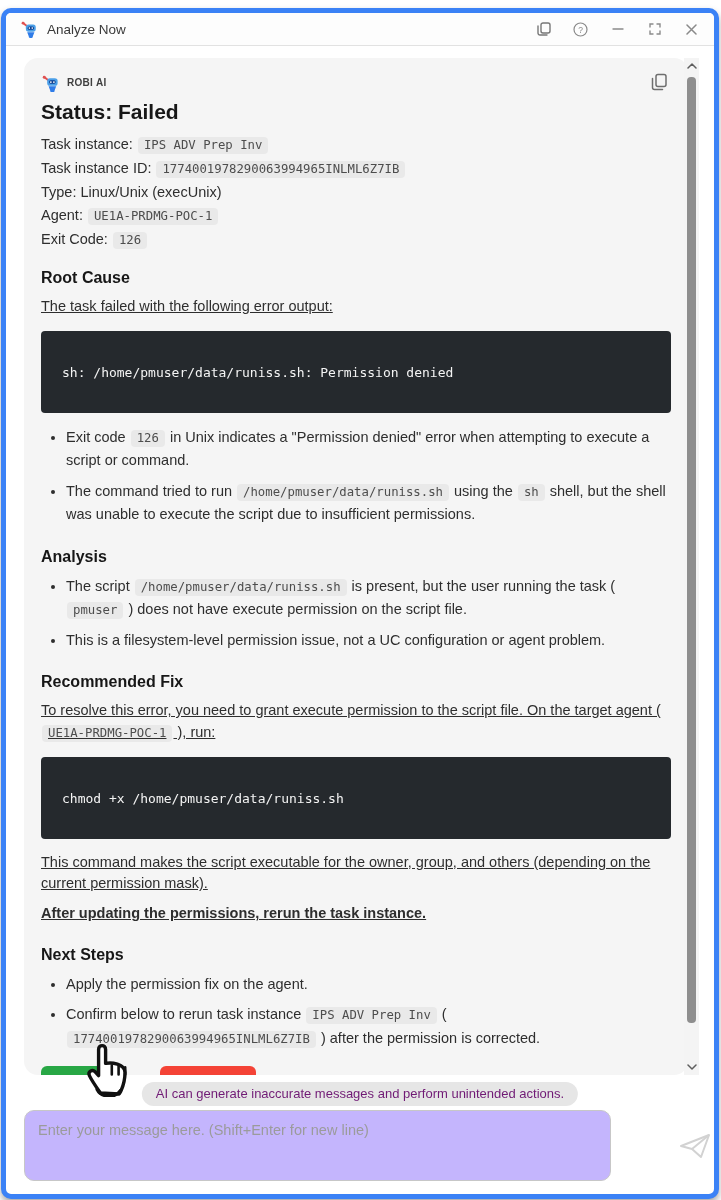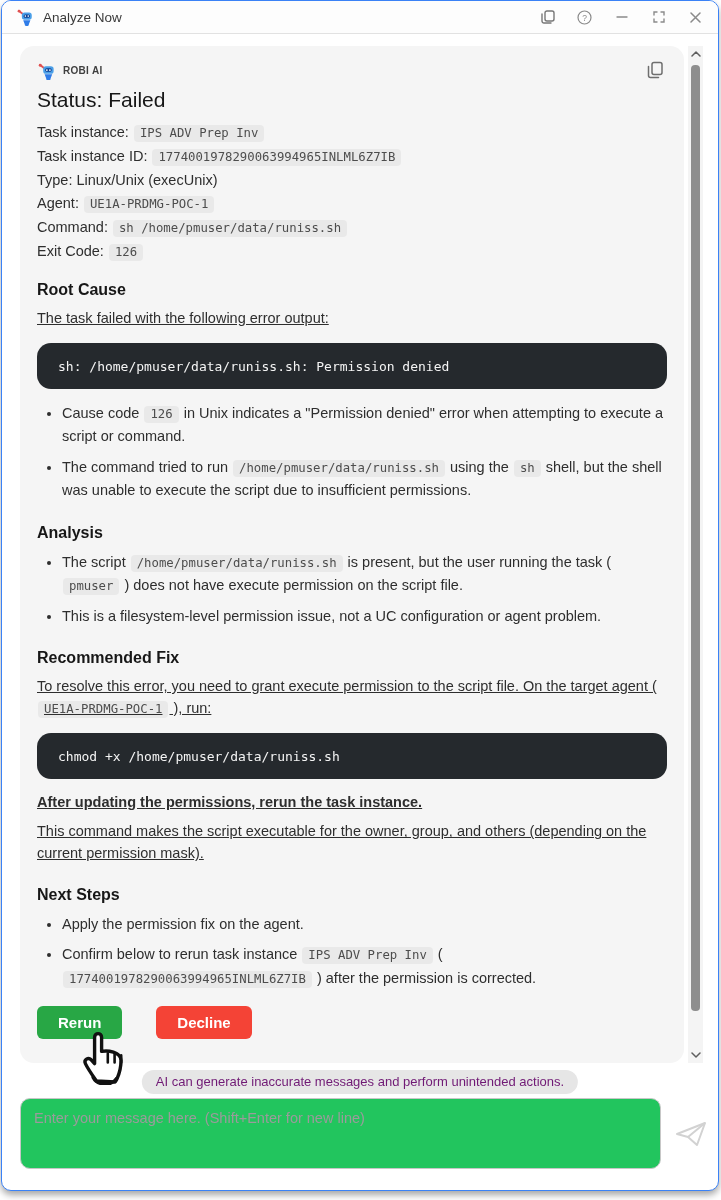--- a/index.html
+++ b/index.html
@@ -4,22 +4,22 @@
 <style>
   * { box-sizing: border-box; }
   html,body { margin:0; padding:0; }
   body {
     width:721px; height:1200px; position:relative;
     background:#ffffff;
     font-family:"Liberation Sans", sans-serif;
     -webkit-font-smoothing:antialiased;
   }
   .window {
-    position:absolute; left:1px; top:0; width:718px; height:1191px;
-    background:#ffffff; border:1px solid #3b82f6; border-radius:10px;
+    position:absolute; left:1px; top:8px; width:718px; height:1191px;
+    background:#ffffff; border:5px solid #3b82f6; border-radius:10px;
     box-shadow:0 4px 7px rgba(0,0,0,0.35);
     overflow:hidden;
   }
   
   .titlebar {
     height:33px; display:flex; align-items:center;
     padding:0 14px; border-bottom:1px solid #e2e2e2; background:#fdfdfd;
   }
   .titlebar .app-icon { width:18px; height:18px; margin-right:9px; flex:none; }
   .titlebar .title { font-size:13.5px; color:#3a3a3a; flex:1; }
@@ -30,32 +30,32 @@
   .card {
     position:absolute; left:18px; top:45px; width:664px; height:1017px;
     background:#f5f5f5; border-radius:14px; padding:12px 17px 0 17px;
     overflow:hidden;
   }
   .card-header { display:flex; align-items:center; margin:2px 0 6px 0; }
   .bot-logo { width:19px; height:19px; margin-right:7px; flex:none; }
   .bot-name { font-size:10px; font-weight:700; color:#3f3f3f; letter-spacing:.3px; flex:1; }
   .copy-msg { width:20px; height:20px; cursor:pointer; margin-right:2px; }
   
-  .h1 { font-size:21px; font-weight:400; color:#171717; margin:8px 0 12px; }
+  .h1 { font-size:21px; font-weight:700; color:#171717; margin:8px 0 12px; }
   .h2 { font-size:16px; font-weight:700; color:#171717; margin:21px 0 9px; }
   .kv { font-size:14.5px; color:#2e2e2e; margin:0 0 7px; line-height:16px; }
   .p  { font-size:14.5px; color:#2e2e2e; margin:8px 0; line-height:1.5;text-decoration:underline; }
   .b  { font-weight:700; }
   .chip {
     background:#e9e9e9; border-radius:4px; padding:1px 6px 2px;
     font-family:"DejaVu Sans Mono", monospace; font-size:12.3px; color:#4d4d4d;
     margin:16px 1px; white-space:nowrap;
   }
   .codeblock {
-    background:#25292d; border-radius:14px; padding:14px 21px; margin:13px 0;
+    background:#25292d; border-radius:4px; padding:32px 21px; margin:13px 0;
   }
   .codeblock code { color:#f4f4f4; font-family:"DejaVu Sans Mono", monospace; font-size:13px; }
   ul.list { margin:8px 0 10px; padding-left:25px; }
   ul.list li { font-size:14.5px; color:#2e2e2e; line-height:1.62; margin:0 0 7px; }
   .actions { display:flex; gap:14px; margin-top:16px; }
   .btn {
     border:none; border-radius:6px; color:#ffffff;
     font-family:"Liberation Sans", sans-serif; font-size:15px; font-weight:600;
     padding:8px 21px; cursor:pointer;
   }
@@ -67,22 +67,22 @@
   .sb-arrow { height:16px; display:flex; align-items:center; justify-content:center; flex:none; width:100%; cursor:pointer; }
   .sb-thumb { width:9px; border-radius:4px; background:#8e8e8e; height:946px; margin:3px 0; flex:none; cursor:grab; }
   .sb-space { flex:1; }
   
   .disclaimer {
     position:absolute; left:50%; top:1069px; transform:translateX(-50%);
     background:#e6e6e6; color:#701a75; font-size:13px;
     padding:4px 14px 5px; border-radius:13px; white-space:nowrap;
   }
   .msg-input {
-    position:absolute; left:18px; top:1097px; width:641px; height:71px;
-    border:1px solid #c7c7c7; border-radius:10px; background:#22c55e;
+    position:absolute; left:18px; top:1097px; width:587px; height:71px;
+    border:1px solid #c7c7c7; border-radius:10px; background:#c4b5fd;
     padding:11px 13px; resize:none; outline:none;
     font-family:"Liberation Sans", sans-serif; font-size:14.5px; color:#333;
   }
   .msg-input::placeholder { color:#9b9b9b; }
   .send-btn { position:absolute; left:671px; top:1118px; width:36px; height:30px; cursor:pointer; }
   
   .cursor { position:absolute; left:74px; top:1022px; width:56px; height:62px; pointer-events:none; }
 </style>
 </head>
 <body>
@@ -156,39 +156,38 @@
             <path d="M13.5 17.5H5.5a2 2 0 0 1-2-2V6.5" fill="none" stroke="#6e6e6e" stroke-width="1.5" stroke-linecap="round"></path>
           </svg>
       </span>
     </div>
     <div id="blocks">
         <div class="h1">Status: Failed</div>
         <div class="kv"><span>Task instance: </span><code class="chip">IPS ADV Prep Inv</code></div>
         <div class="kv"><span>Task instance ID: </span><code class="chip">1774001978290063994965INLML6Z7IB</code></div>
         <div class="kv"><span>Type: Linux/Unix (execUnix)</span></div>
         <div class="kv"><span>Agent: </span><code class="chip">UE1A-PRDMG-POC-1</code></div>
-        <div class="kv"><span>Command: </span><code class="chip">sh /home/pmuser/data/runiss.sh</code></div>
         <div class="kv"><span>Exit Code: </span><code class="chip">126</code></div>
         <div class="h2">Root Cause</div>
         <div class="p"><span>The task failed with the following error output:</span></div>
         <div class="codeblock"><code>sh: /home/pmuser/data/runiss.sh: Permission denied</code></div>
         <ul class="list">
-          <li><span>Cause code </span><code class="chip">126</code><span> in Unix indicates a "Permission denied" error when attempting to execute a script or command.</span></li>
+          <li><span>Exit code </span><code class="chip">126</code><span> in Unix indicates a "Permission denied" error when attempting to execute a script or command.</span></li>
           <li><span>The command tried to run </span><code class="chip">/home/pmuser/data/runiss.sh</code><span> using the </span><code class="chip">sh</code><span> shell, but the shell was unable to execute the script due to insufficient permissions.</span></li>
         </ul>
         <div class="h2">Analysis</div>
         <ul class="list">
           <li><span>The script </span><code class="chip">/home/pmuser/data/runiss.sh</code><span> is present, but the user running the task ( </span><code class="chip">pmuser</code><span> ) does not have execute permission on the script file.</span></li>
           <li><span>This is a filesystem-level permission issue, not a UC configuration or agent problem.</span></li>
         </ul>
         <div class="h2">Recommended Fix</div>
         <div class="p"><span>To resolve this error, you need to grant execute permission to the script file. On the target agent ( </span><code class="chip">UE1A-PRDMG-POC-1</code><span> ), run:</span></div>
         <div class="codeblock"><code>chmod +x /home/pmuser/data/runiss.sh</code></div>
+        <div class="p"><span>This command makes the script executable for the owner, group, and others (depending on the current permission mask).</span></div>
         <div class="p"><span class="b">After updating the permissions, rerun the task instance.</span></div>
-        <div class="p"><span>This command makes the script executable for the owner, group, and others (depending on the current permission mask).</span></div>
         <div class="h2">Next Steps</div>
         <ul class="list">
           <li><span>Apply the permission fix on the agent.</span></li>
           <li><span>Confirm below to rerun task instance </span><code class="chip">IPS ADV Prep Inv</code><span> ( </span><code class="chip">1774001978290063994965INLML6Z7IB</code><span> ) after the permission is corrected.</span></li>
         </ul>
         <div class="actions">
           <button class="btn" style="background: rgb(40, 167, 69);">Rerun</button>
           <button class="btn" style="background: rgb(244, 67, 54); margin-left: 20px;">Decline</button>
         </div>
       </div>

